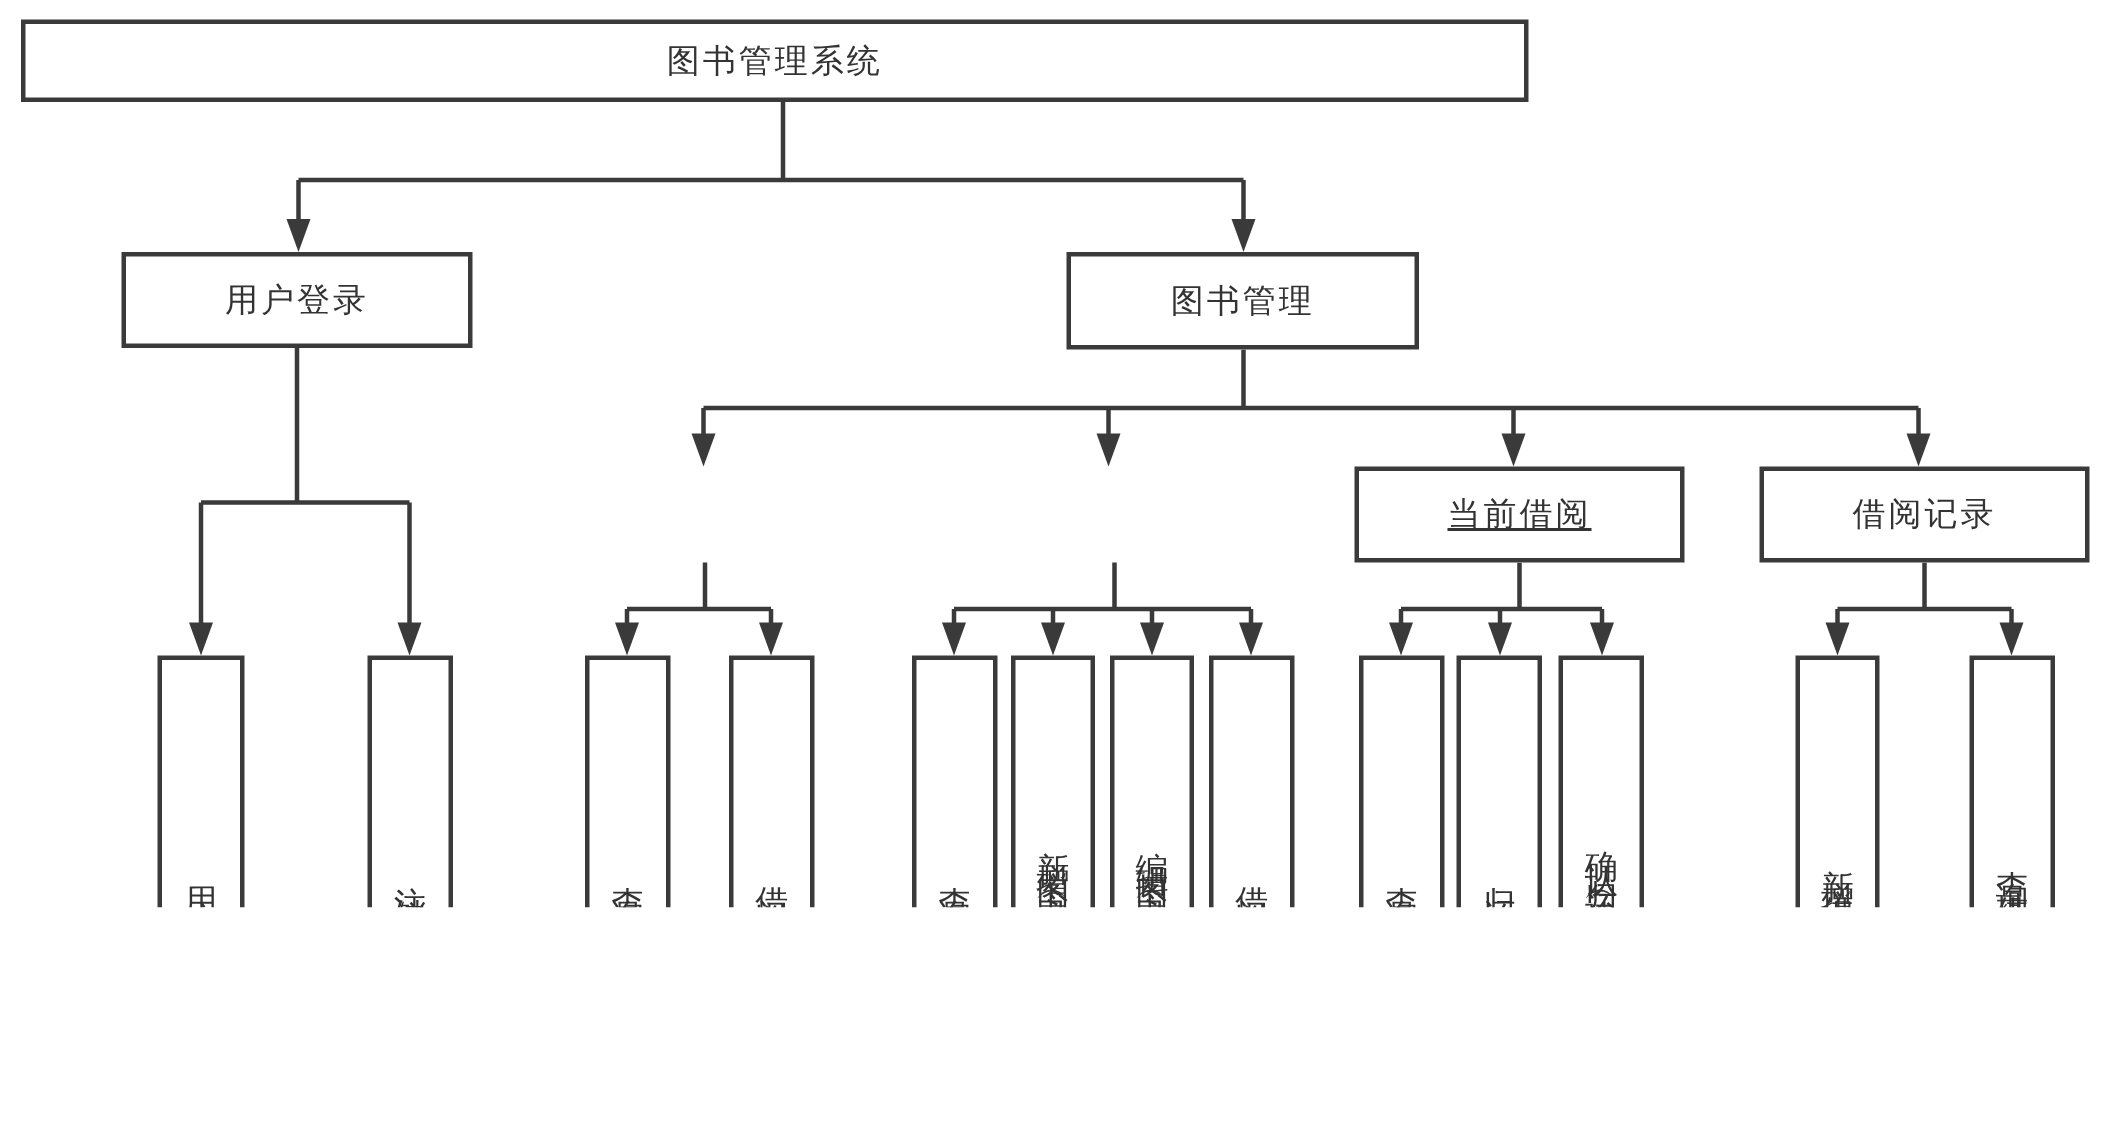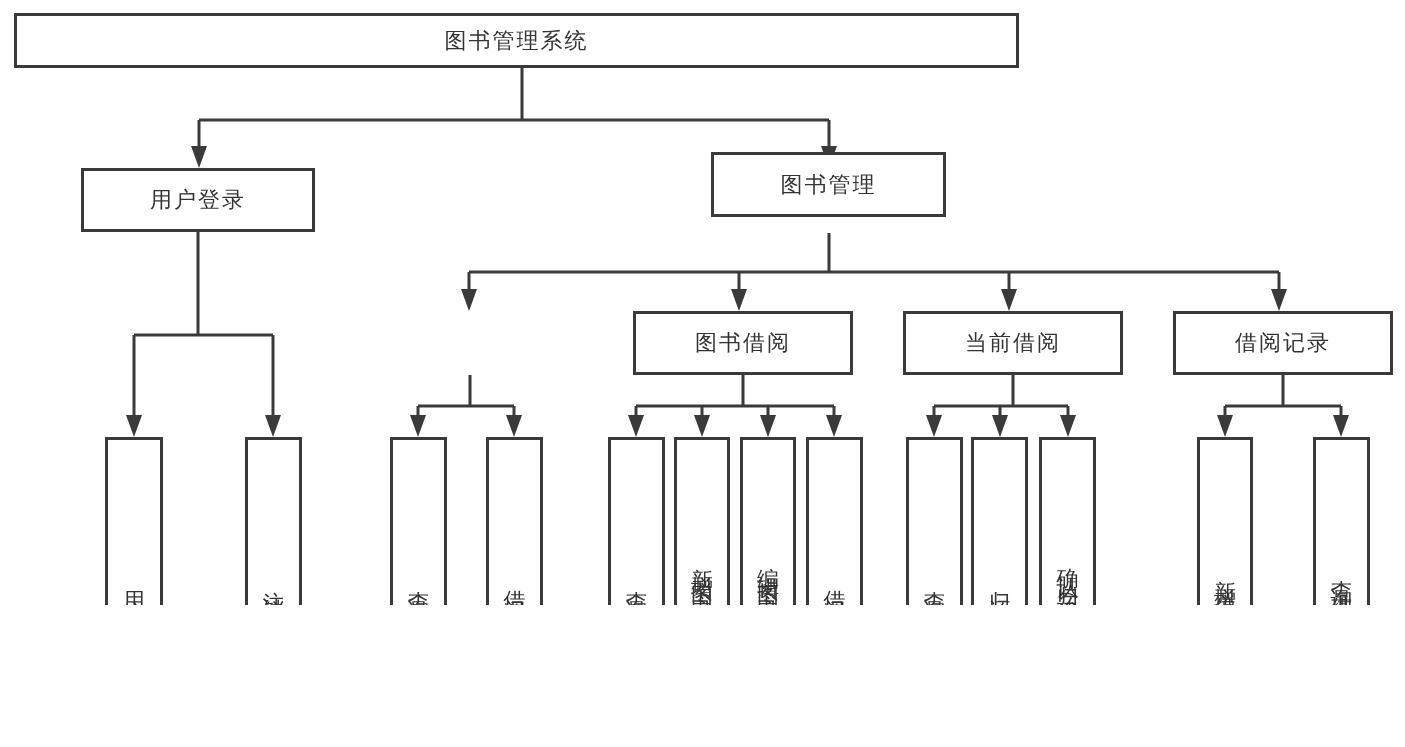--- a/index.html
+++ b/index.html
@@ -95,24 +95,23 @@
     <path d="M1283,375 V406 M1225,406 H1341"></path>
     <line x1="1225" y1="406" x2="1225" y2="419"></line>
     <polygon points="1217,415 1233,415 1225,437"></polygon>
     <line x1="1341" y1="406" x2="1341" y2="419"></line>
     <polygon points="1333,415 1349,415 1341,437"></polygon>
   </svg>
 
   <div class="node hbox" style="left:14px;top:13px;width:1005px;height:55px;">图书管理系统</div>
 
   <div class="node hbox" style="left:81px;top:168px;width:234px;height:64px;">用户登录</div>
-  <div class="node hbox" style="left:711px;top:152px;width:235px;height:65px;">图书管理</div>
+  <div class="node hbox" style="left:711px;top:168px;width:235px;height:65px;">图书管理</div>
 
-  <div class="node hbox" style="left:633px;top:311px;width:220px;height:64px;">图书借阅</div>
-  <div class="node hbox" style="left:903px;top:311px;width:220px;height:64px;">当前借阅</div>
+  <div class="node hbox" style="left:903px;top:311px;width:220px;height:64px;text-decoration:underline;">当前借阅</div>
   <div class="node hbox" style="left:1173px;top:311px;width:220px;height:64px;">借阅记录</div>
 
   <div class="node vbox" style="left:105px;top:437px;width:58px;height:298px;">用户登录</div>
   <div class="node vbox" style="left:245px;top:437px;width:57px;height:298px;">注销登录</div>
 
   <div class="node vbox" style="left:390px;top:437px;width:57px;height:298px;">查询图书</div>
   <div class="node vbox" style="left:486px;top:437px;width:57px;height:298px;">借阅图书</div>
 
   <div class="node vbox" style="left:608px;top:437px;width:57px;height:298px;">查询图书</div>
   <div class="node vbox" style="left:674px;top:437px;width:56px;height:298px;">新增图书（管理员）</div>

